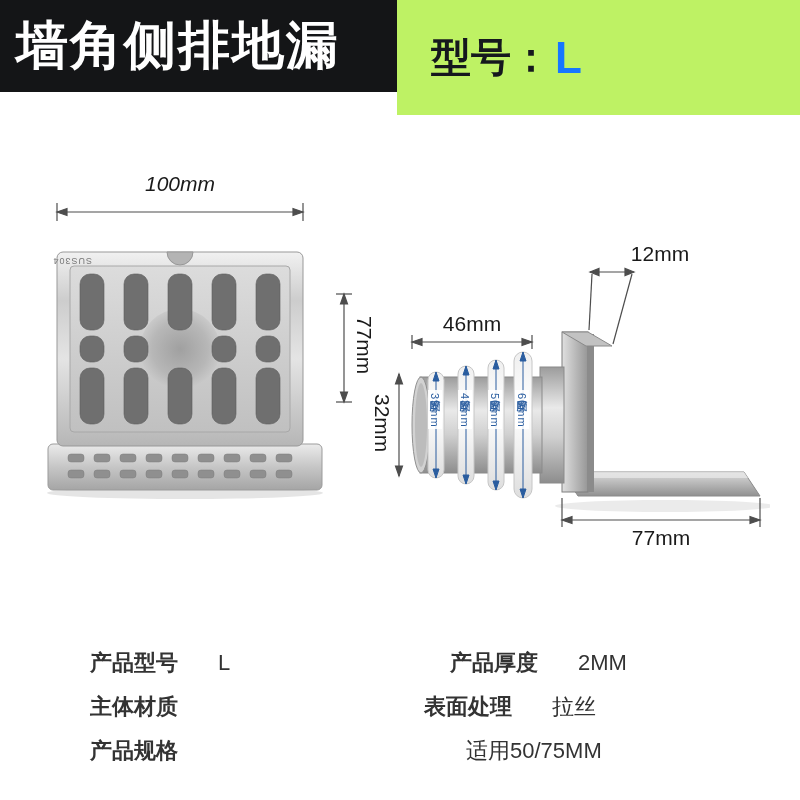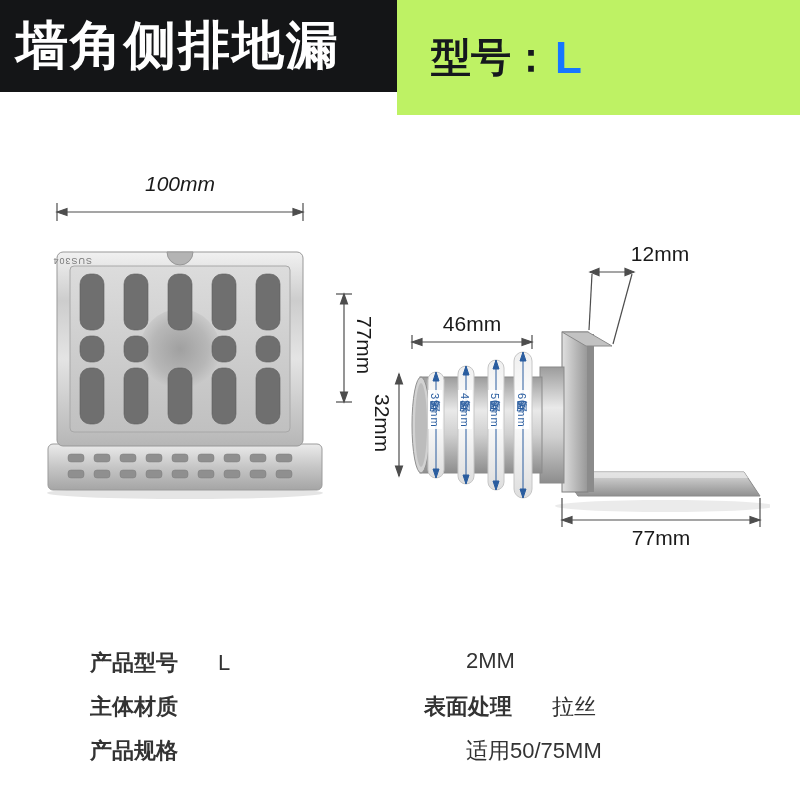--- a/index.html
+++ b/index.html
@@ -233,20 +233,21 @@
       <span class="spec-label">产品型号</span>
       <span class="spec-value">L</span>
     </div>
     <div class="spec-row" style="left:90px; top:692px;">
       <span class="spec-label">主体材质</span>
     </div>
     <div class="spec-row" style="left:90px; top:736px;">
       <span class="spec-label">产品规格</span>
     </div>
     <div class="spec-row" style="left:450px; top:648px;">
+      <span class="spec-label">产品厚度</span>
       <span class="spec-value">2MM</span>
     </div>
     <div class="spec-row" style="left:424px; top:692px;">
       <span class="spec-label">表面处理</span>
       <span class="spec-value">拉丝</span>
     </div>
     <div class="spec-row" style="left:450px; top:736px;">
       <span class="spec-value">适用50/75MM</span>
     </div>
   </section>

